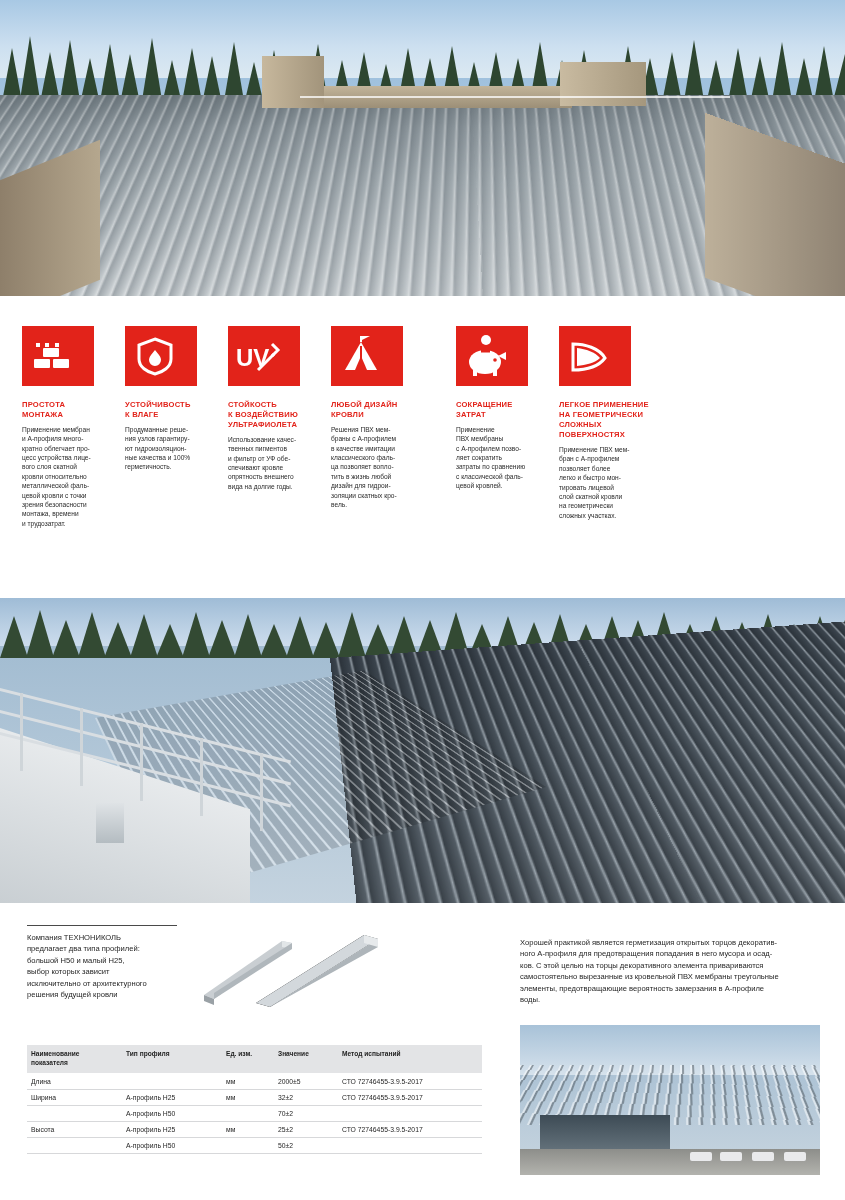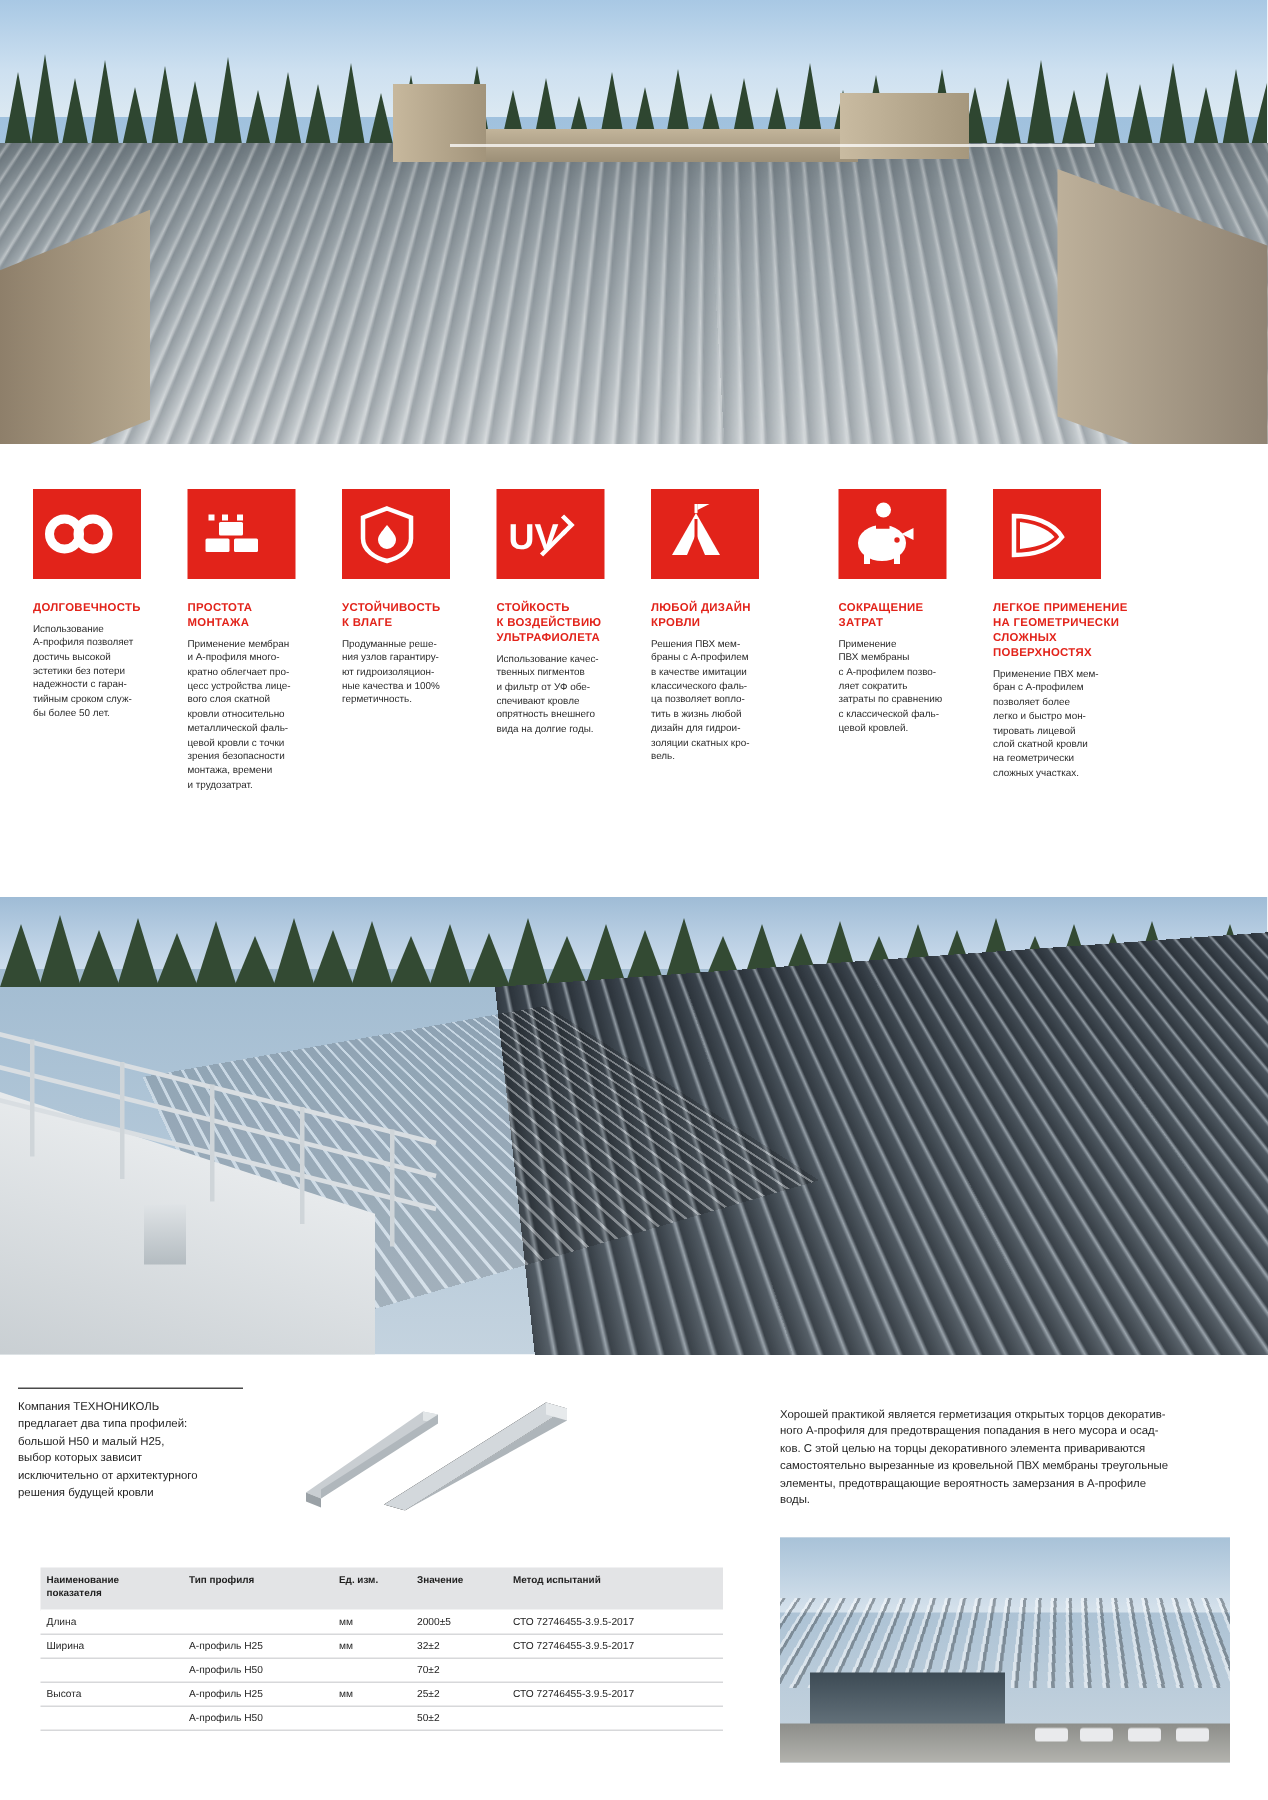--- a/index.html
+++ b/index.html
@@ -180,21 +180,21 @@
   
   .bottom {
     position: absolute;
     left: 0; top: 903px;
     width: 845px; height: 297px;
     background: #ffffff;
   }
 
   .left-note {
     position: absolute;
-    left: 12px; top: 22px;
+    left: 27px; top: 22px;
     width: 172px;
   }
   .left-note .rule {
     width: 150px; height: 1px; background: #4a4a4a; margin-bottom: 6px;
   }
   .left-note p {
     margin: 0;
     font-size: 7.6px;
     line-height: 1.5;
     color: #1f1f1f;
@@ -348,38 +348,20 @@
     <div class="block1"></div>
     <div class="block2"></div>
     <div class="railing"></div>
     <div class="parapet-left"></div>
     <div class="parapet-right"></div>
   </div>
 
   <div class="features">
     <div class="feat-row">
 
-      <div class="feat">
-        <div class="feat-icon">
-          <svg width="60" height="60" viewBox="0 0 60 60">
-            <g fill="none" stroke="#ffffff" stroke-width="6">
-              <circle cx="21" cy="30" r="10"></circle>
-                <circle cx="40" cy="30" r="10"></circle>
-            </g>
-          </svg>
-        </div>
-        <div class="feat-title">ДОЛГОВЕЧНОСТЬ</div>
-        <div class="feat-body">Использование
-А-профиля позволяет
-достичь высокой
-эстетики без потери
-надежности с гаран-
-тийным сроком служ-
-бы более 50 лет.</div>
-      </div>
 
       <div class="feat">
         <div class="feat-icon">
           <svg width="60" height="60" viewBox="0 0 60 60">
             <g fill="#ffffff">
               <rect x="12" y="33" width="16" height="9" rx="1"></rect>
               <rect x="31" y="33" width="16" height="9" rx="1"></rect>
               <rect x="21" y="22" width="16" height="9" rx="1"></rect>
               <rect x="14" y="17" width="4" height="4"></rect>
                 <rect x="23" y="17" width="4" height="4"></rect>

